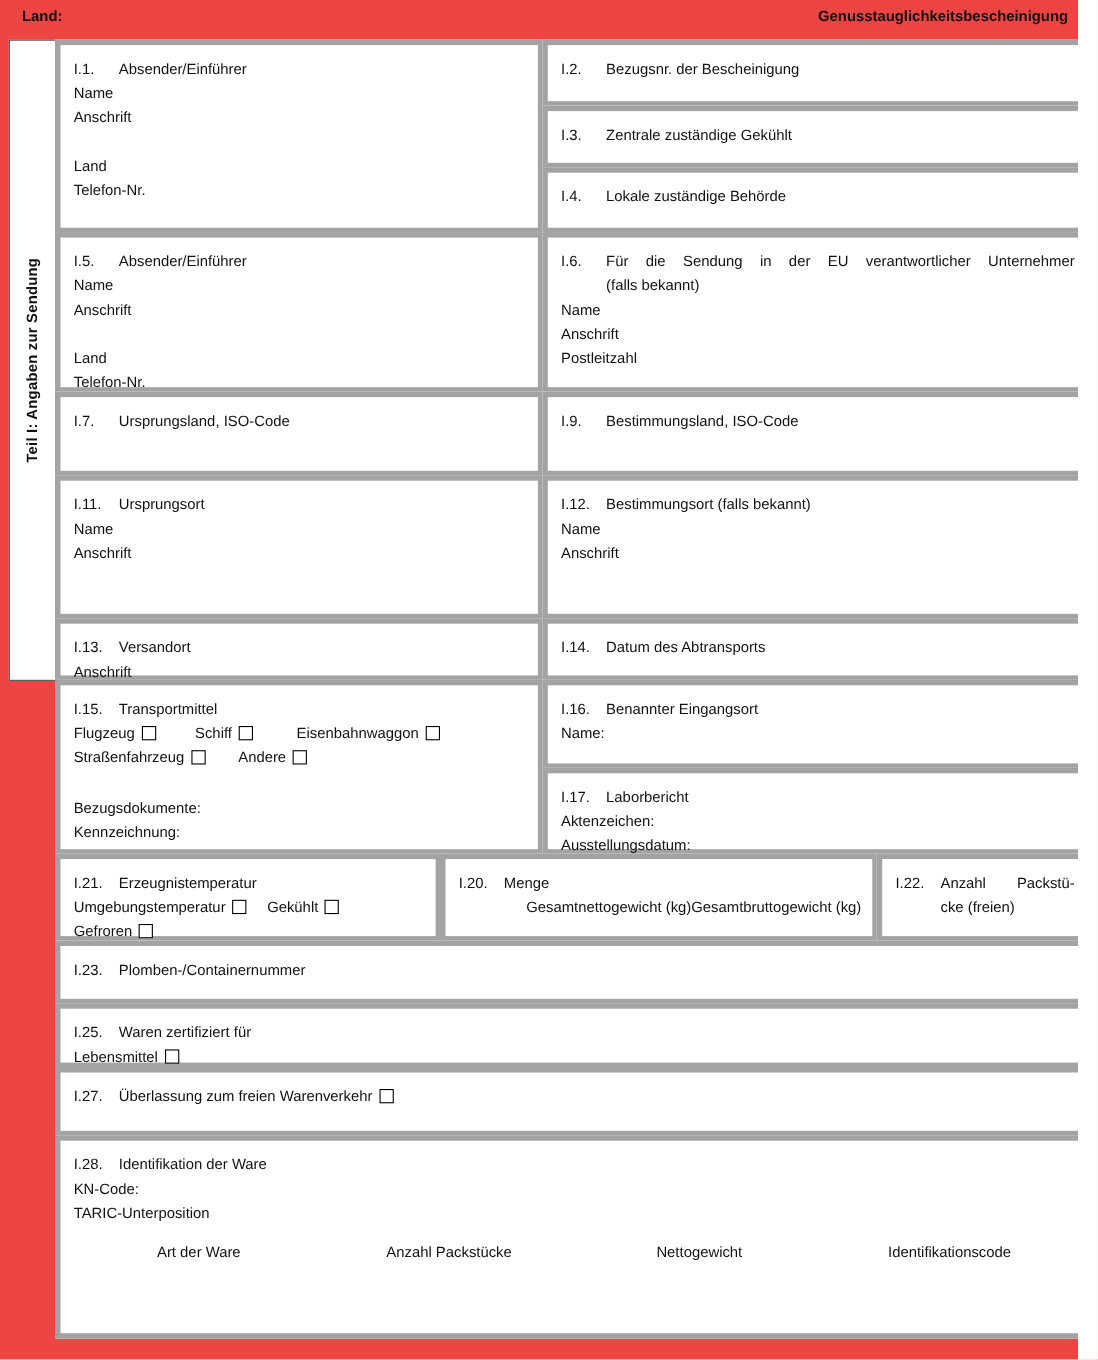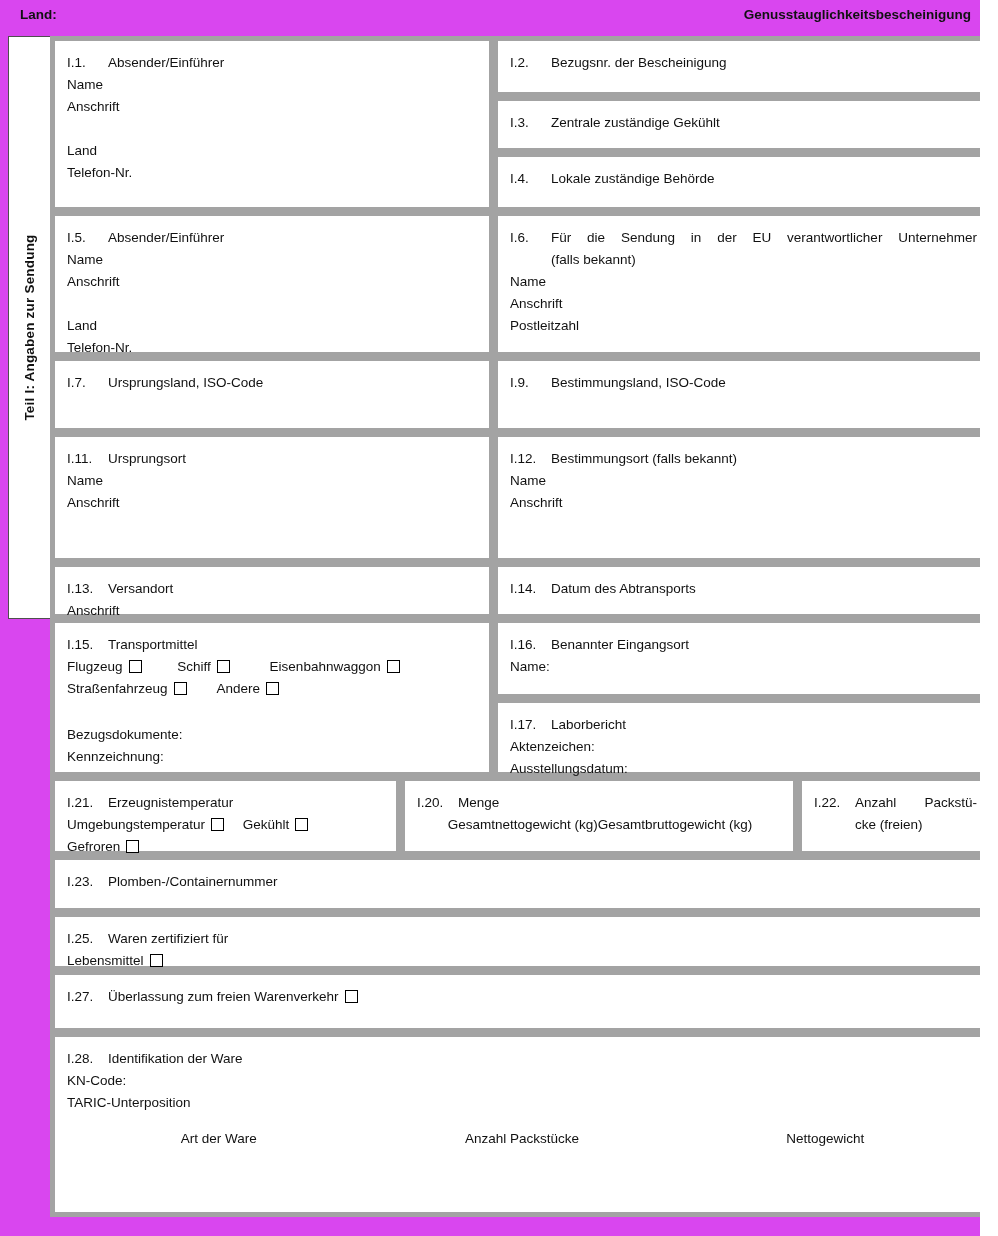--- a/index.html
+++ b/index.html
@@ -1,17 +1,17 @@
 <!DOCTYPE html>
 <html><head>
 <meta charset="utf-8">
 <style>
   html,body{margin:0;padding:0;background:#ffffff;}
   body{font-family:"Liberation Sans", sans-serif; color:#111; -webkit-font-smoothing:antialiased;}
-  .sheet{position:relative;width:980px;height:1236px;background:#d946ef;overflow:hidden;text-decoration:underline;}
+  .sheet{position:relative;width:980px;height:1236px;background:#ef4444;overflow:hidden;text-decoration:underline;}
   .hdr{position:absolute;top:7px;font-size:13.5px;font-weight:bold;}
   .hdr-left{left:20px;}
   .hdr-right{right:9px;}
   .cell{
     position:absolute;box-sizing:border-box;
     border:5px solid #a3a3a3;background:#fff;
     padding:11px 8px 0 12px;
     font-size:13.5px;line-height:22px;
   }
   .vwrap{
@@ -29,21 +29,21 @@
   .gap{height:22px;}
   .gap2{height:24px;}
   .cb{
     display:inline-block;width:13px;height:13px;box-sizing:border-box;
     border:1.5px solid #000;vertical-align:-2px;margin-left:6px;background:#fff;
   }
   .optgap-a{margin-right:32px;}
   .optgap-b{margin-right:36px;}
   .optgap-c{margin-right:27px;}
   .optgap-d{margin-right:15px;}
-  .weights{display:flex;justify-content:center;padding-right:2px;}
+  .weights{display:flex;justify-content:flex-end;padding-right:2px;}
   .cols{display:flex;margin-top:14px;}
   .col{flex:1 1 0;text-align:center;}
 </style>
 </head>
 <body>
 
 <div class="sheet">
 
   <div class="hdr hdr-left">Land:</div>
   <div class="hdr hdr-right">Genusstauglichkeitsbescheinigung</div>
@@ -256,16 +256,17 @@
     <div class="head">
       <span class="num">I.28.</span>
       <span class="hlbl">Identifikation der Ware</span>
     </div>
     <div class="noind">KN-Code:</div>
     <div class="noind">TARIC-Unterposition</div>
     <div class="cols">
       <div class="col">Art der Ware</div>
       <div class="col">Anzahl Packstücke</div>
       <div class="col">Nettogewicht</div>
+      <div class="col">Identifikationscode</div>
     </div>
   </div>
 
 </div>
 
 </body></html>

